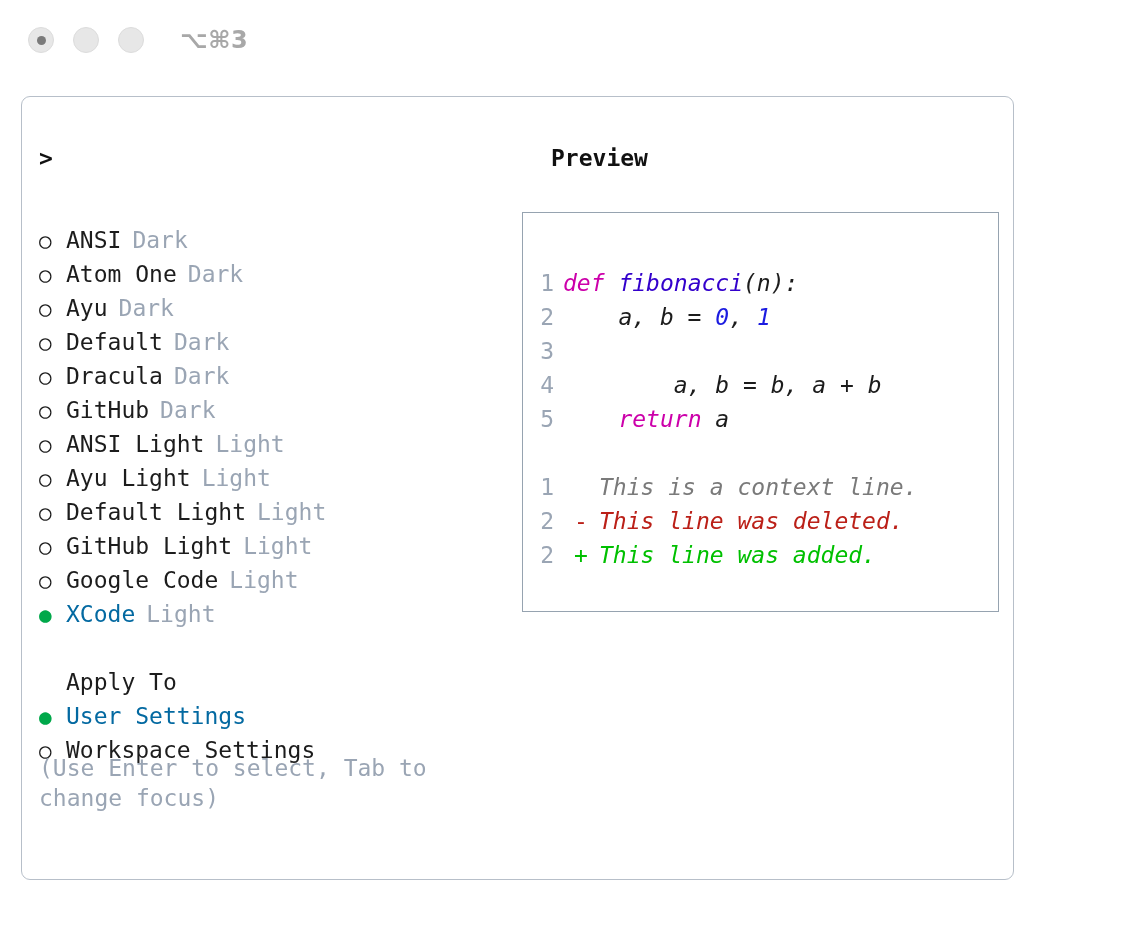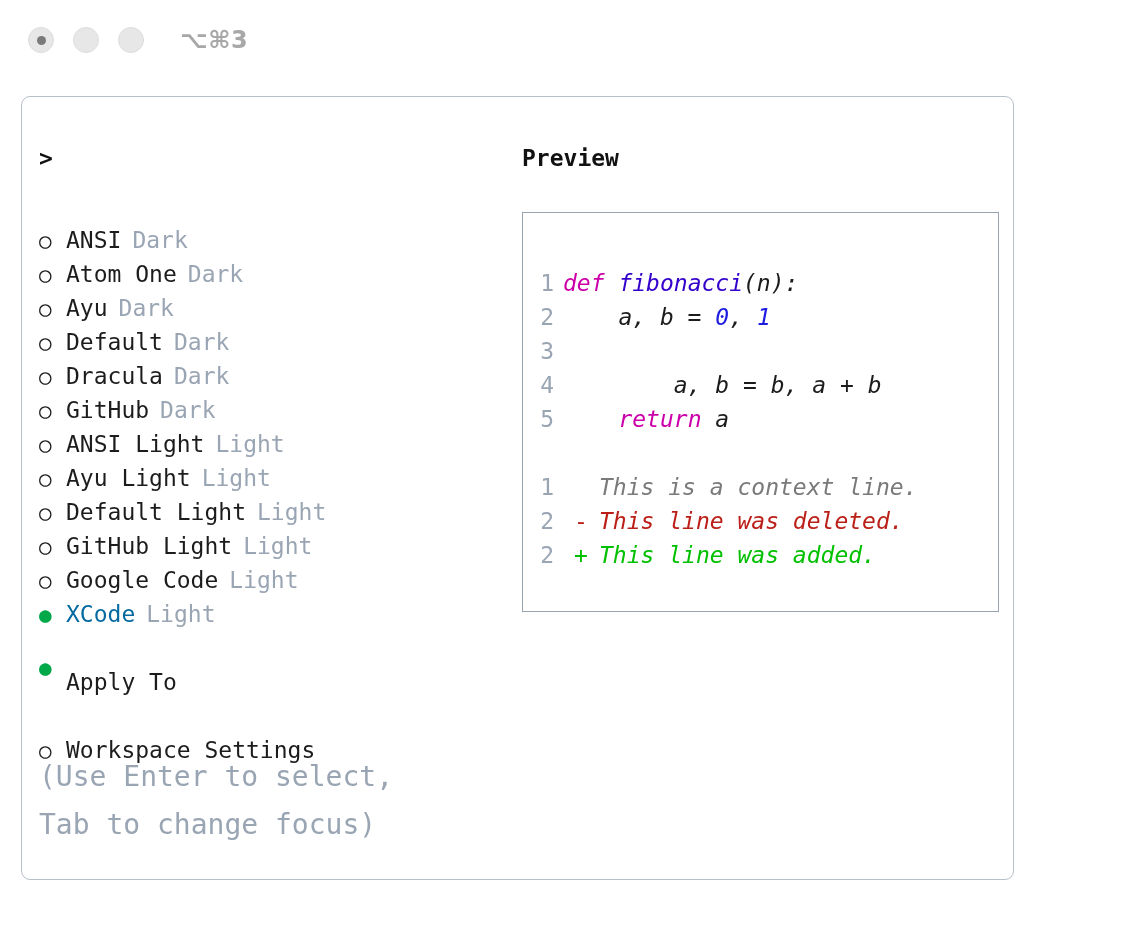--- a/index.html
+++ b/index.html
@@ -100,38 +100,39 @@
   .item-label.selected { color: #0369a1; }
   .item-kind {
     color: #9aa5b4;
     margin-left: 11px;
   }
 
   .gap-sm { height: 34px; }
 
   .hint {
     color: #9aa5b4;
-    font-size: 28px;
-    line-height: 48px;
+    font-size: 23px;
+    line-height: 30px;
     white-space: pre-wrap;
     width: 400px;
     margin-top: 34px;
   }
 
   
   .right-col {
     flex: 1 1 auto;
     padding-left: 18px;
   }
   .preview-title {
     font-size: 23px;
     line-height: 34px;
     font-weight: bold;
     color: #111111;
     margin-bottom: 37px;
+    margin-left: 29px;
   }
   .codebox {
     width: 477px;
     height: 400px;
     border: 1.6px solid #96a3b0;
     background: #ffffff;
     padding: 53px 0 0 0;
   }
   .code-line {
     display: flex;
@@ -206,21 +207,21 @@
         </div>
 
       <div class="gap-sm"></div>
 
       <div class="row">
         <span class="marker empty">&nbsp;</span>
         <span class="item-label">Apply To</span>
       </div>
 
       <div id="apply-list">
-          <div class="row"><span class="marker sel">●</span></div>
+          <div class="row"><span class="marker sel">●</span><span class="item-label selected">User Settings</span></div>
           <div class="row"><span class="marker unsel">○</span><span class="item-label">Workspace Settings</span></div>
         </div>
 
       <div class="hint">(Use Enter to select, Tab to change focus)</div>
     </div>
 
     <div class="right-col">
       <div class="preview-title">Preview</div>
 
       <div class="codebox">

